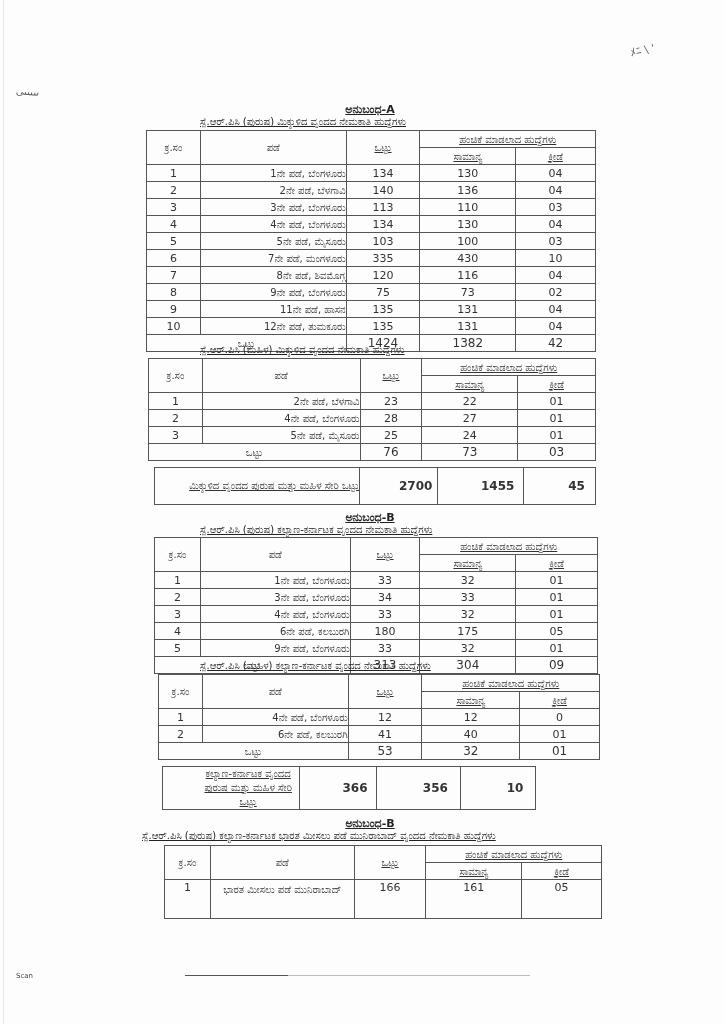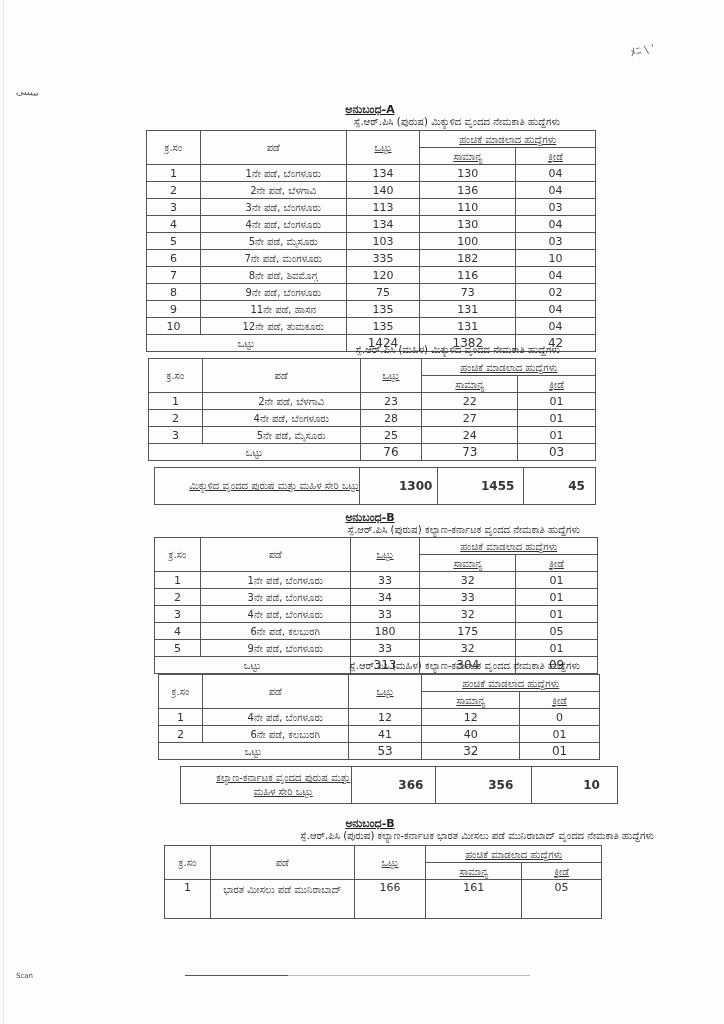--- a/index.html
+++ b/index.html
@@ -7,27 +7,27 @@
     width:724px; height:1024px; background:#fdfdfd; position:relative; overflow:hidden;
     font-family:"DejaVu Sans", sans-serif; color:#2a2a2a;
   }
   .page-edge { position:absolute; left:3px; top:0; bottom:0; width:1px; background:#e6e6e6; }
   .scribble-left { position:absolute; left:16px; top:86px; font-size:10px; color:#555; letter-spacing:-1px; transform:rotate(4deg); font-family:"DejaVu Serif", serif; }
   .scribble-right { position:absolute; left:630px; top:44px; font-size:11px; color:#666; transform:rotate(-12deg); font-family:"DejaVu Serif", serif; }
   .footer-mark { position:absolute; left:16px; top:972px; font-size:7px; color:#444; }
   .footer-line { position:absolute; left:185px; top:975px; width:345px; height:1px; background:linear-gradient(to right,#555 0 30%,#bbb 30% 100%); }
 
   .annex-title { position:absolute; font-size:11px; font-weight:bold; text-decoration:underline; text-align:center; color:#222; }
-  .sub-title { position:absolute; font-size:10px; text-align:right; color:#222; white-space:nowrap; }
+  .sub-title { position:absolute; font-size:10px; text-decoration:underline; text-align:left; color:#222; white-space:nowrap; }
 
   table { position:absolute; border-collapse:collapse; font-size:11px; color:#333; }
   td, th { border:1px solid #555; text-align:center; padding:0; font-weight:normal; height:16px; line-height:15px; }
   th { font-size:10px; }
   th u { text-decoration:underline; }
-  td.post { text-align:center; padding-left:20px; font-size:10px; }
+  td.post { text-align:right; padding-left:20px; font-size:10px; }
   td.total-label { font-size:10px; }
   td.bold { font-weight:normal; font-size:12px; }
   table.summary td { height:36px; font-size:12px; font-weight:bold;padding-left:34px; }
   table.summary td.label { font-size:10px; font-weight:normal; text-decoration:underline; line-height:14px; }
 </style>
 </head>
 <body>
 
 <div class="page-edge"></div>
 <div class="scribble-left">ىىىىىى</div>
@@ -89,21 +89,21 @@
         <td>5</td>
         <td class="post">5ನೇ ಪಡೆ, ಮೈಸೂರು</td>
         <td>103</td>
         <td>100</td>
         <td>03</td>
       </tr>
       <tr>
         <td>6</td>
         <td class="post">7ನೇ ಪಡೆ, ಮಂಗಳೂರು</td>
         <td>335</td>
-        <td>182</td>
+        <td>430</td>
         <td>10</td>
       </tr>
       <tr>
         <td>7</td>
         <td class="post">8ನೇ ಪಡೆ, ಶಿವಮೊಗ್ಗ</td>
         <td>120</td>
         <td>116</td>
         <td>04</td>
       </tr>
       <tr>
@@ -195,21 +195,21 @@
 <table class="summary" style="left:154px;top:467px;width:442px;">
   <colgroup>
       <col style="width:206px">
       <col style="width:78px">
       <col style="width:86px">
       <col style="width:72px">
     </colgroup>
   <tbody>
       <tr>
     <td class="label">ಮಿಕ್ಕುಳಿದ ವೃಂದದ ಪುರುಷ ಮತ್ತು ಮಹಿಳ ಸೇರಿ ಒಟ್ಟು</td>
-    <td>1300</td>
+    <td>2700</td>
     <td>1455</td>
     <td>45</td>
   </tr>
 </tbody>
   </table>
 
 <div class="annex-title" style="left:300px;top:511px;width:140px;">ಅನುಬಂಧ-B</div>
 <div class="sub-title" style="left:200px;top:524px;width:380px;">ಸ್ಪೆ.ಆರ್.ಪಿಸಿ (ಪುರುಷ) ಕಲ್ಯಾಣ-ಕರ್ನಾಟಕ ವೃಂದದ ನೇಮಕಾತಿ ಹುದ್ದೆಗಳು</div>
 <table id="tB1" style="left:154px;top:537px;width:444px;">
   <colgroup>
@@ -318,21 +318,21 @@
   <tfoot>
     <tr>
       <td colspan="2" class="total-label">ಒಟ್ಟು</td>
       <td class="bold">53</td>
       <td class="bold">32</td>
       <td class="bold">01</td>
     </tr>
   </tfoot>
 </table>
 
-<table class="summary" style="left:180px;top:766px;width:438px;">
+<table class="summary" style="left:162px;top:766px;width:374px;">
   <colgroup>
       <col style="width:172px">
       <col style="width:84px">
       <col style="width:96px">
       <col style="width:86px">
     </colgroup>
   <tbody>
       <tr>
     <td class="label">ಕಲ್ಯಾಣ-ಕರ್ನಾಟಕ ವೃಂದದ ಪುರುಷ ಮತ್ತು ಮಹಿಳ ಸೇರಿ ಒಟ್ಟು</td>
     <td>366</td>

